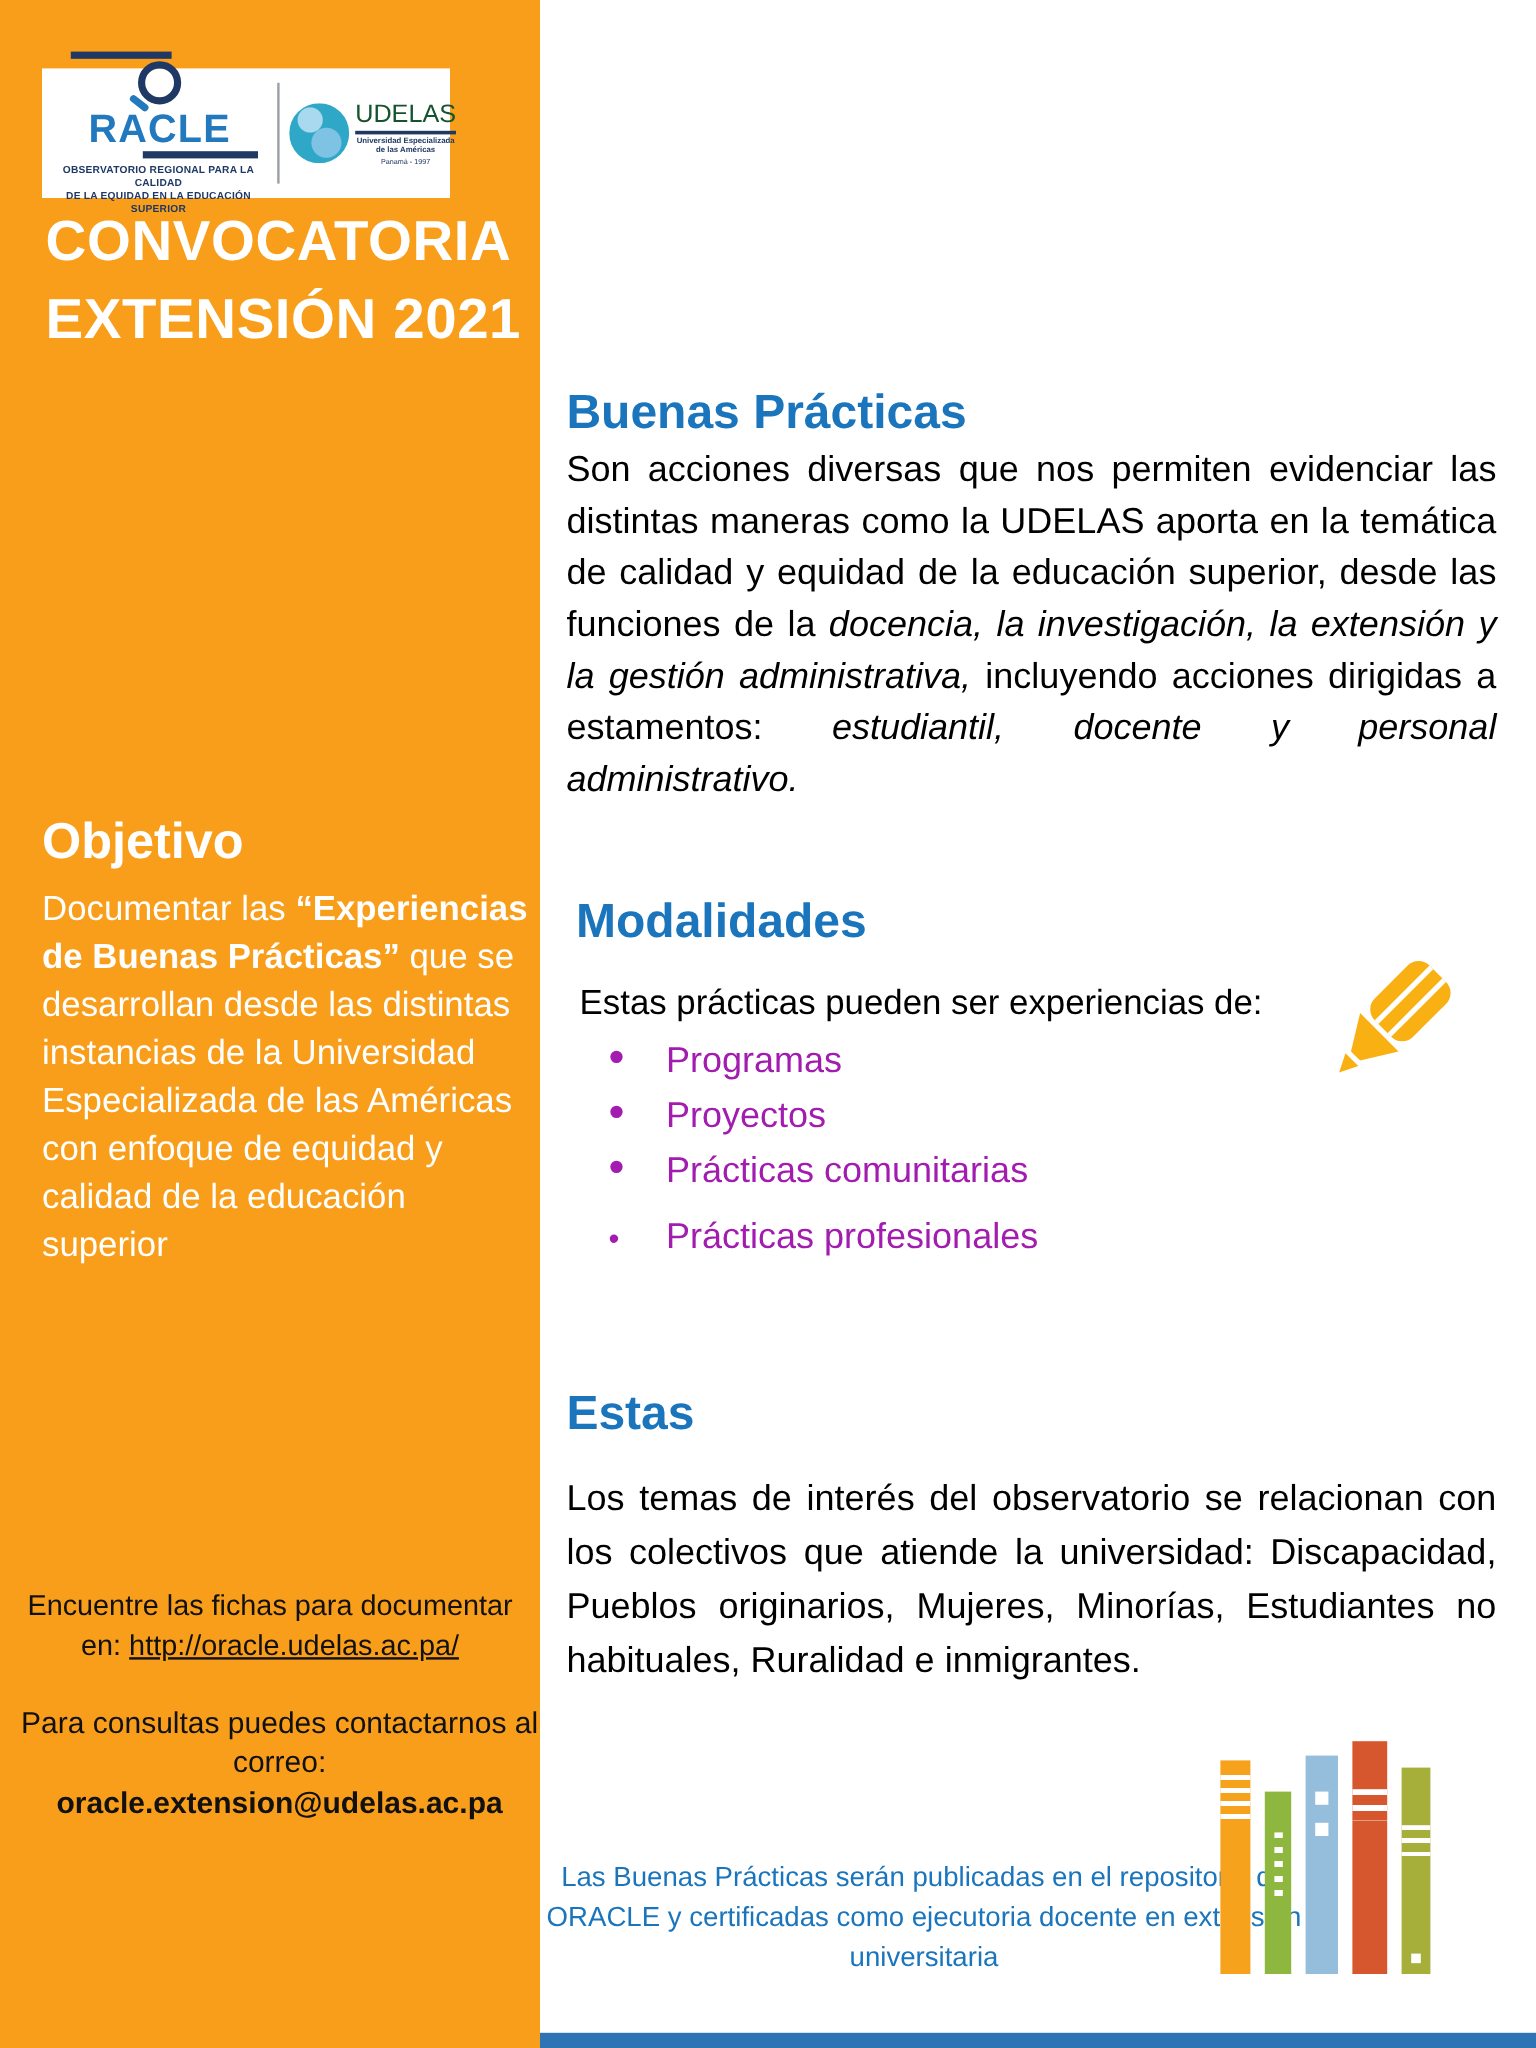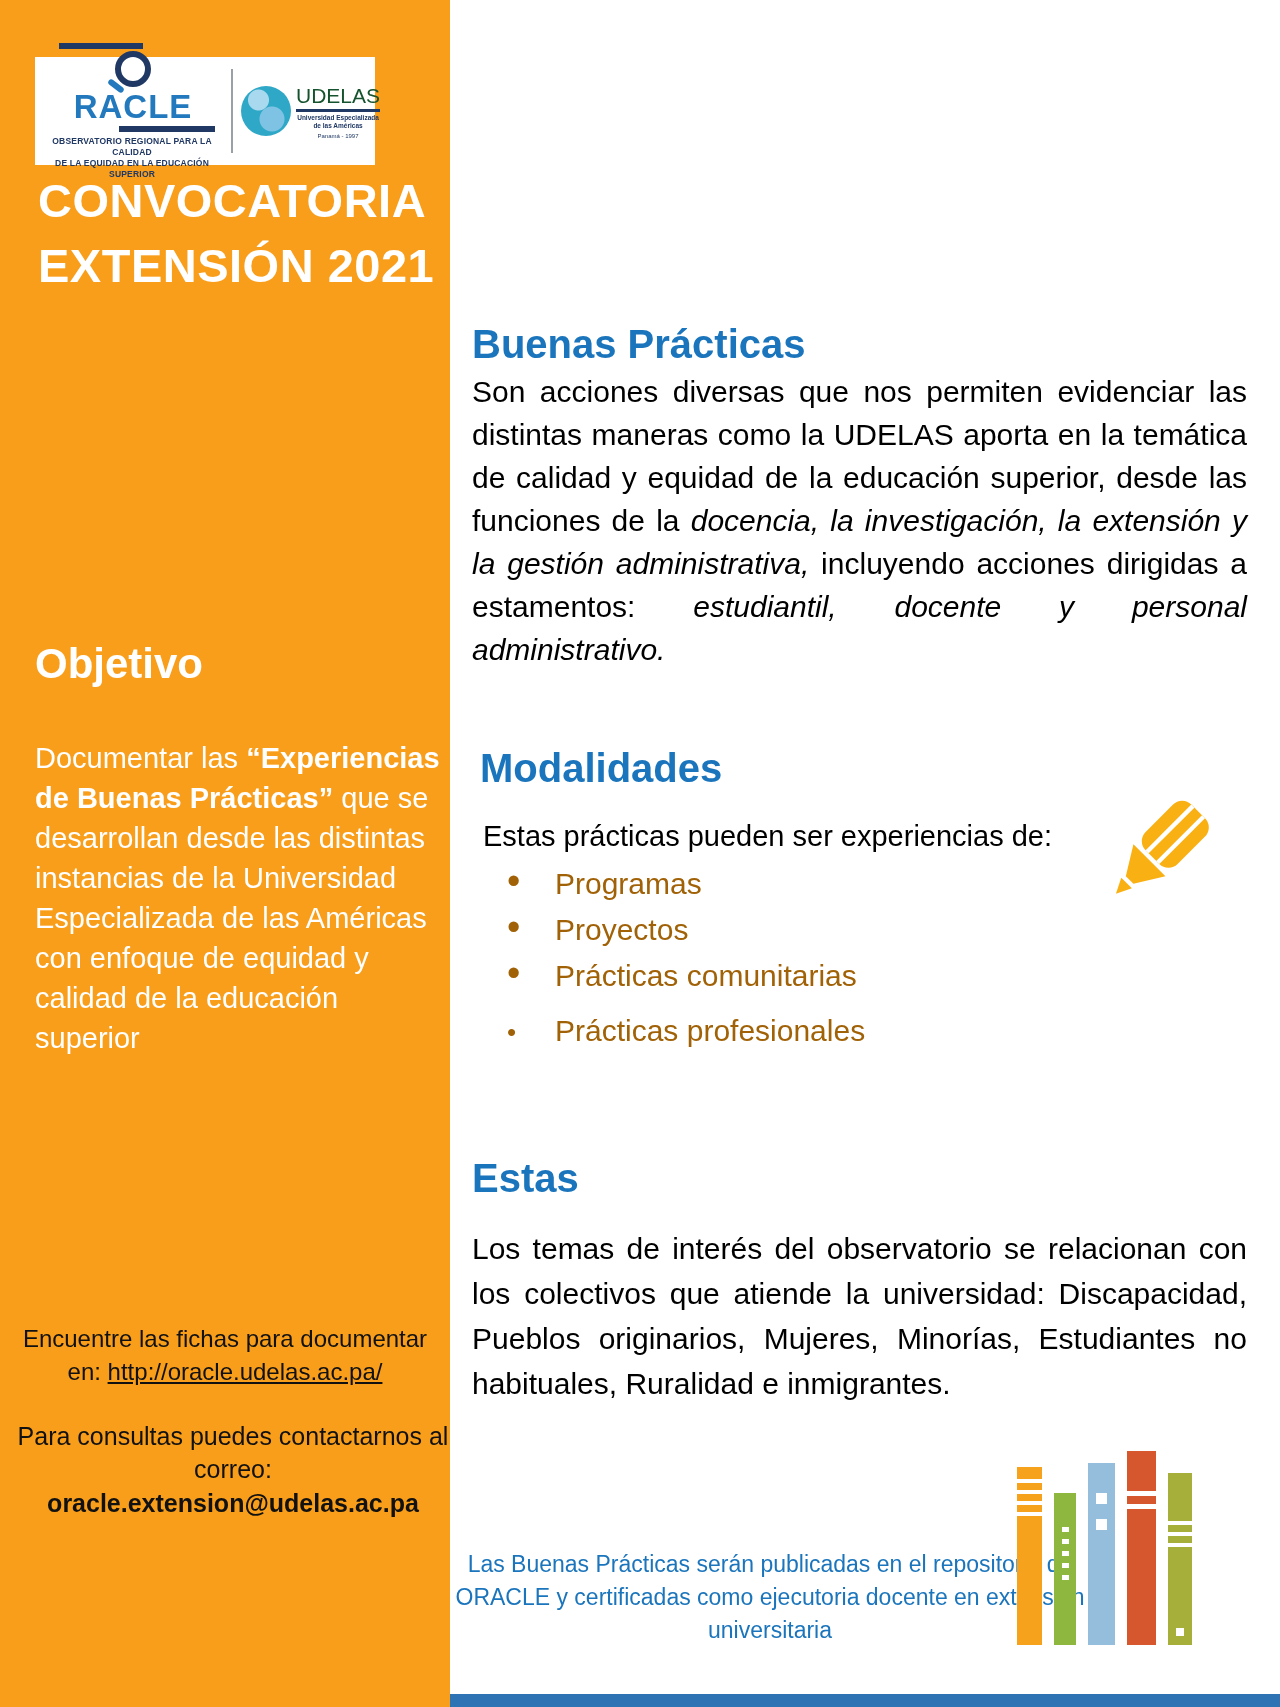--- a/index.html
+++ b/index.html
@@ -23,21 +23,21 @@
   .globe{width:50px;height:50px;border-radius:50%;flex:0 0 auto;
          background:radial-gradient(circle at 35% 28%,#A9D9EE 0 10px,transparent 11px),
                     radial-gradient(circle at 62% 66%,#7EC3E4 0 12px,transparent 13px),
                     #2FA8C8;}
   .udelas-text{text-align:center;}
   .udelas-name{font-size:21px;font-weight:normal;color:#14532d;border-bottom:3px solid #1F3864;line-height:26px;}
   .udelas-sub{font-size:6.5px;font-weight:bold;color:#1F3864;line-height:8px;margin-top:2px;}
   .udelas-sub2{font-size:6px;font-weight:normal;}
   .convocatoria{position:absolute;left:38px;top:168px;margin:0;font-size:47px;font-weight:bold;
                 color:#fff;line-height:65px;letter-spacing:.5px;}
-  .objetivo-h{position:absolute;left:35px;top:640px;margin:0;font-size:42px;font-weight:bold;color:#fff;}
+  .objetivo-h{position:absolute;left:35px;top:677px;margin:0;font-size:42px;font-weight:bold;color:#fff;}
   .objetivo-p{position:absolute;left:35px;top:738px;width:412px;margin:0;font-size:29px;line-height:40px;color:#fff;}
   .obj-b{font-weight:bold;}
   .fichas{position:absolute;left:8px;top:1322px;width:434px;text-align:center;font-size:24px;
           color:#111;line-height:33px;}
   .link{color:inherit;text-decoration:underline;cursor:pointer;}
   .contacto{position:absolute;left:16px;top:1420px;width:434px;text-align:center;font-size:25px;
             color:#111;line-height:33px;}
   .email{display:inline-block;margin-top:1px;color:#111;font-weight:bold;cursor:pointer;}
   .decanato{position:absolute;left:105px;top:1577px;width:198px;height:87px;background:#fff;border-radius:3px;
             display:flex;align-items:center;justify-content:center;gap:5px;}
@@ -54,21 +54,21 @@
   
   .main{position:absolute;left:450px;top:0;width:830px;height:1707px;}
   .title{position:absolute;left:10px;right:10px;top:44px;margin:0;text-align:center;
          font-size:42px;line-height:66px;font-weight:bold;color:#000;}
   .blue-h{margin:0;font-size:40px;font-weight:bold;color:#1B75BC;}
   .bp-h{position:absolute;left:22px;top:322px;}
   .bp-p{position:absolute;left:22px;right:33px;top:370px;margin:0;font-size:30px;line-height:43px;
         text-align:justify;color:#000;}
   .mod-h{position:absolute;left:30px;top:746px;}
   .mod-intro{position:absolute;left:33px;top:820px;margin:0;font-size:29px;color:#000;}
-  .mod-list{position:absolute;left:55px;top:868px;margin:0;padding:0;list-style:none;font-size:30px;color:#a16207;}
+  .mod-list{position:absolute;left:55px;top:868px;margin:0;padding:0;list-style:none;font-size:30px;color:#a21caf;}
   .mod-list li{position:relative;padding-left:50px;margin-bottom:14px;line-height:32px;}
   .mod-list li::before{content:"•";position:absolute;left:2px;top:-3px;font-size:38px;}
   .mod-list li:last-child{margin-top:23px;}
   .mod-list li:last-child::before{font-size:26px;top:1px;}
   .pencil{position:absolute;right:56px;top:786px;width:140px;height:150px;}
   .temas-h{position:absolute;left:22px;top:1156px;}
   .temas-p{position:absolute;left:22px;right:33px;top:1226px;margin:0;font-size:30px;line-height:45px;
            text-align:justify;color:#000;}
   .caption{position:absolute;left:-5px;top:1548px;width:650px;margin:0;text-align:center;
            font-size:23px;line-height:33px;color:#1B75BC;}

